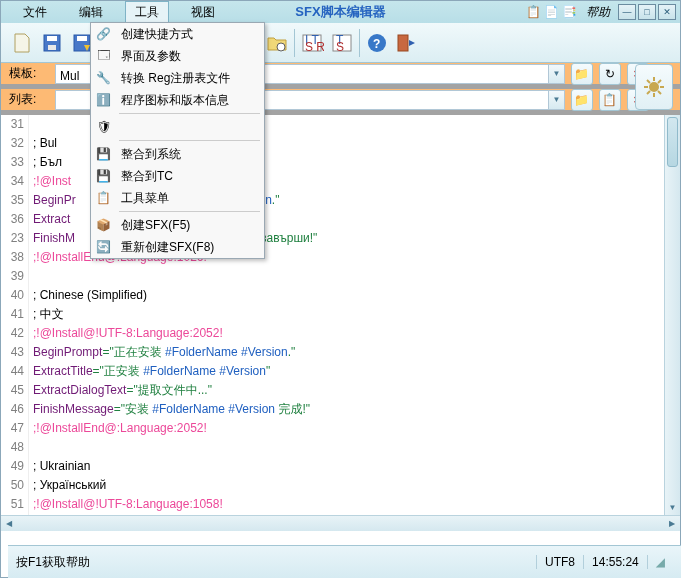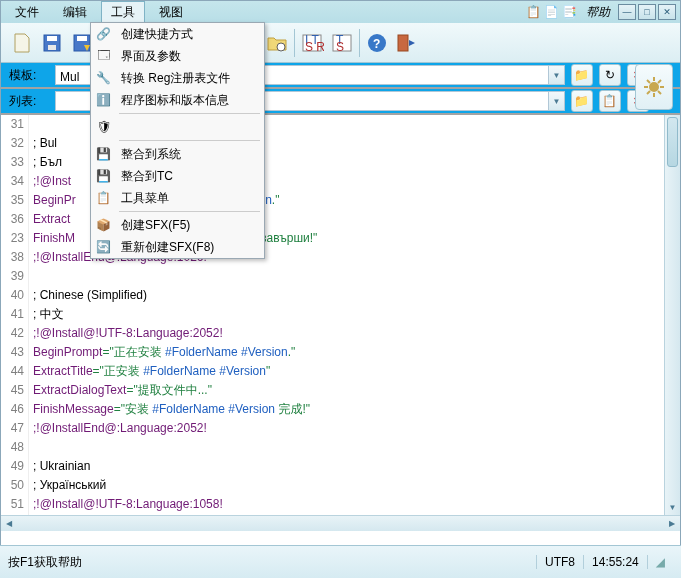--- a/index.html
+++ b/index.html
@@ -1,67 +1,68 @@
 <!DOCTYPE html>
 <html><head>
 <meta charset="utf-8">
 <style>
 * { box-sizing: border-box; margin: 0; padding: 0; font-family: "Microsoft YaHei", Tahoma, sans-serif; font-size: 12px; }
 body { background: #fff; width: 681px; height: 578px; overflow: hidden; border: 1px solid #8ba7b9; }
 .titlebar { height: 22px; background: linear-gradient(#c5e6ec, #b8dee7); display: flex; align-items: center; position: relative; }
-.menubar { display: flex; gap: 4px; padding-left: 4px; }
+.menubar { display: flex; gap: 12px; padding-left: 12px; }
 .menubar span { padding: 3px 10px; cursor: default; }
 .menubar span.open { background: #e6f3f7; border: 1px solid #7fb3c6; padding: 2px 9px; }
 .title { position: absolute; left: 50%; transform: translateX(-50%); color: #2563c0; font-weight: bold; font-size: 13px; }
 .titleright { position: absolute; right: 4px; display: flex; gap: 2px; align-items: center; }
 .winbtn { width: 18px; height: 16px; border: 1px solid #6b8ca0; background: linear-gradient(#e5f2f7,#c8e3ea); display: flex; align-items: center; justify-content: center; font-size: 9px; color: #2b5d7a; }
 .helpico, .smallico { width: 16px; height: 16px; display: flex; align-items: center; justify-content: center; }
 .toolbar { height: 40px; background: linear-gradient(#f0f9fb,#dceef3); border-bottom: 1px solid #a3c6d4; display: flex; align-items: center; padding: 2px 6px; }
 .tbtn { width: 30px; height: 30px; display: flex; align-items: center; justify-content: center; border-radius: 3px; }
 .tbtn svg { width: 24px; height: 24px; }
 .sep { width: 1px; height: 28px; background: #a3c6d4; margin: 0 2px; }
-.fieldrow { height: 26px; display: flex; align-items: center; padding: 2px 8px; gap: 6px; background: #0ea5e9; border-bottom: 2px solid #a3a3a3; }
+.fieldrow { height: 26px; display: flex; align-items: center; padding: 2px 8px; gap: 6px; background: #fdba74; border-bottom: 5px solid #a3a3a3; }
 .fieldrow .lbl { width: 40px; }
 .combo { flex: 1; height: 20px; border: 1px solid #b1c7d6; background: #fff; display: flex; align-items: flex-end; padding: 0 4px; position: relative; }
 .combo .dd { position: absolute; right: 0; top: 0; width: 16px; height: 100%; border-left: 1px solid #b1c7d6; background: linear-gradient(#f2f8fb,#d7eaf1); display:flex; align-items:center; justify-content:center; font-size:8px; color:#4a7a93; }
 .rbtn { width: 22px; height: 22px; border: 1px solid #a3c6d4; background: linear-gradient(#f5fbfd,#e1f0f5); border-radius: 3px; display:flex; align-items:center; justify-content:center; }
 .bigbtn { width: 36px; height: 36px; border: 1px solid #a3c6d4; background: linear-gradient(#f5fbfd,#e1f0f5); border-radius: 4px; display:flex; align-items:center; justify-content:center; margin-left: 4px; }
 .editor { position: relative; height: 400px; overflow: hidden; background: #fff; display: flex; }
 .gutter { width: 28px; background: #fff; border-right: 1px solid #eee; text-align: right; padding-right: 4px; color: #808080; line-height: 19px; font-family: Consolas, monospace; }
 .code { flex: 1; font-family: Consolas, "Courier New", monospace; line-height: 19px; white-space: pre; padding-left: 4px; }
 .scroll { width: 16px; background: linear-gradient(90deg,#e8f3f7,#d5e8ef); border-left: 1px solid #b9d3de; position: relative; }
 .scroll .thumb { position:absolute; top:2px; left:2px; right:2px; height:50px; background: linear-gradient(#d2e7ef,#b6d7e2); border:1px solid #90bacb; border-radius:3px; }
 .scroll .arr { height:16px; display:flex; align-items:center; justify-content:center; font-size:8px; color:#4a7a93; }
 .c-comment { color: #000000; }
-.c-directive { color: #701a75; }
+.c-directive { color: #ec4899; }
 .c-key { color: #701a75; }
 .c-str { color: #208040; }
 .c-var { color: #2060c0; }
 .dropdown { position: absolute; left: 90px; top: 22px; width: 175px; background: #f8f8f8; border: 1px solid #9aa8b3; box-shadow: 2px 2px 4px rgba(0,0,0,0.25); z-index: 100; }
 .dropdown .row { height: 22px; display: flex; align-items: center; padding-left: 30px; position: relative; cursor: default; }
 .dropdown .ico { position:absolute; left:5px; width:16px; height:16px; display:flex; align-items:center; justify-content:center; }
 .dropdown hr { border: none; border-top: 1px solid #ccc; margin: 2px 4px 2px 28px; }
-.statusbar { position: absolute; bottom: 0; left: 0; right: 0; height: 22px; background: linear-gradient(#e9f5f9,#d6ebf2); border-top: 1px solid #a3c6d4; display:flex; align-items:center; padding: 16px 8px; }
+.statusbar { position: absolute; bottom: 0; left: 8px; right: 0; height: 22px; background: linear-gradient(#e9f5f9,#d6ebf2); border-top: 1px solid #a3c6d4; display:flex; align-items:center; padding: 16px 8px; }
 .statusbar .fill { flex: 1; }
 .statusbar span { padding: 0 8px; border-left: 1px solid #b2cfdb; }
 .statusbar span:first-child { border: none; padding-left: 0; }
 .hscroll { height: 16px; background: linear-gradient(#e8f3f7,#d5e8ef); border-top:1px solid #b9d3de; display:flex; }
 .hscroll .arr { width:16px; display:flex; align-items:center; justify-content:center; font-size:8px; color:#4a7a93; }
 .hscroll .track { flex:1; position:relative; }
 </style>
 </head>
 <body>
 
 <div class="titlebar">
   <div class="menubar">
     <span>文件</span>
     <span>编辑</span>
     <span class="open">工具</span>
     <span>视图</span>
   </div>
+  <div class="title">SFX脚本编辑器</div>
   <div class="titleright">
     <span class="smallico">📋</span>
     <span class="smallico">📄</span>
     <span class="smallico">📑</span>
     <span style="padding:0 6px;font-style:italic;">帮助</span>
     <div class="winbtn">—</div>
     <div class="winbtn">□</div>
     <div class="winbtn">✕</div>
   </div>
 </div>

